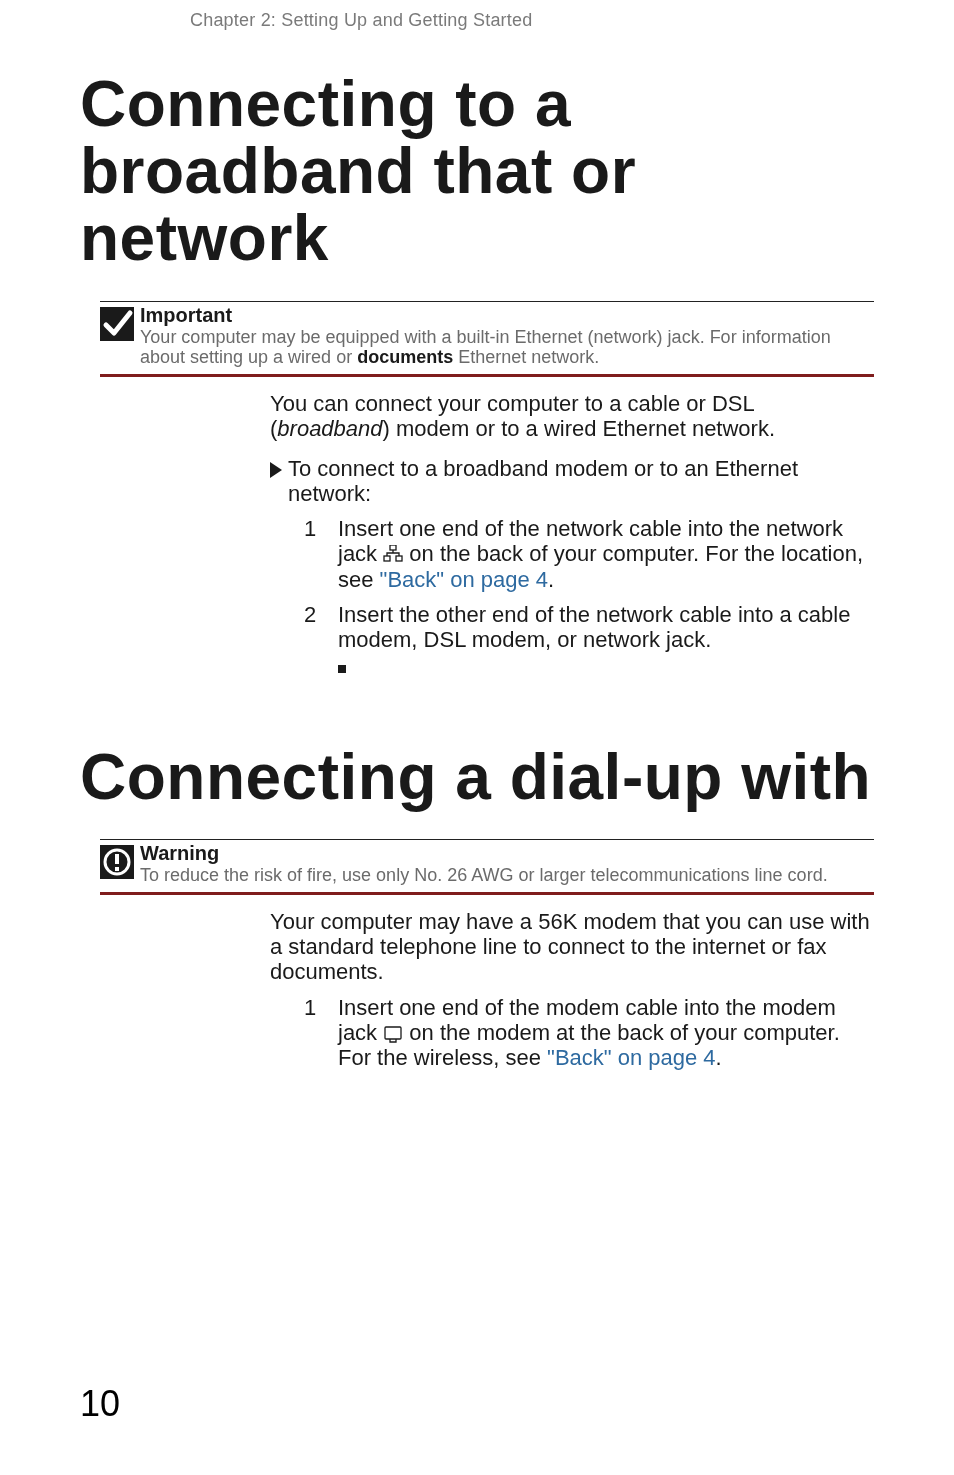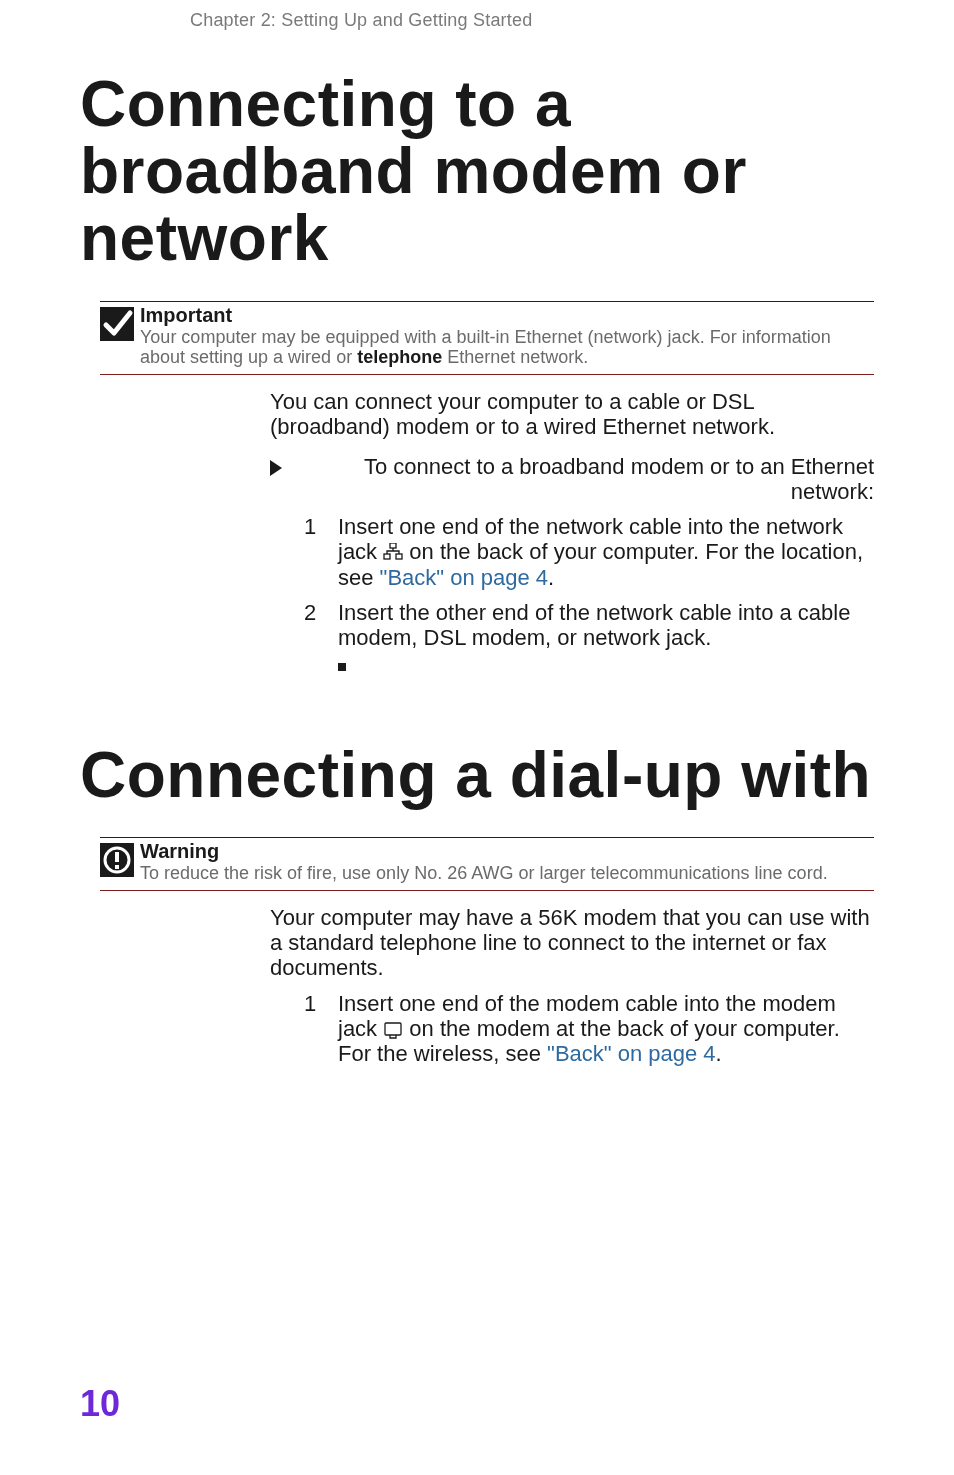--- a/index.html
+++ b/index.html
@@ -1,62 +1,62 @@
 <!DOCTYPE html>
 <html><head>
 <meta charset="utf-8">
 <style>
   * { margin: 0; padding: 0; box-sizing: border-box; }
   html, body { width: 954px; background: #fff; }
   body { font-family: "Segoe UI", "Helvetica Neue", Arial, sans-serif; color: #1a1a1a; }
   .page { width: 954px; min-height: 1475px; padding: 10px 80px 0 80px; position: relative; }
   .running-head { color: #7a7a7a; font-size: 18px; padding-left: 110px; margin-bottom: 40px; letter-spacing: 0.2px; }
   h1.section-title { font-weight: 600; font-size: 64px; line-height: 1.05; color: #1a1a1a; margin: 0 0 28px 0; letter-spacing: 0.5px; }
-  .callout { margin-left: 20px; padding-top: 2px; border-top: 1px solid #222; border-bottom: 1px solid #7f1d1d; }
+  .callout { margin-left: 20px; padding-top: 2px; border-top: 1px solid #222; border-bottom: 3px solid #7f1d1d; }
   .callout-inner { display: flex; align-items: flex-start; }
   .callout-icon-box { width: 34px; height: 34px; flex: 0 0 34px; margin-right: 6px; margin-top: 3px; display: flex; align-items: center; justify-content: center; }
   .callout-text { flex: 1; color: #6b6b6b; font-size: 18px; line-height: 1.15; padding-bottom: 6px; }
   .callout-label { color: #1a1a1a; font-weight: 600; font-size: 20px; }
   .callout-text .strong { color: #1a1a1a; font-weight: 600; }
   .body-col { margin-left: 190px; margin-top: 14px; }
   .para { font-size: 22px; line-height: 1.15; color: #1a1a1a; }
-  .para .italic { }
-  .proc-head { display: flex; align-items: flex-start; margin-top: 14px; text-align: right; }
+  .para .italic { font-style: italic; }
+  .proc-head { display: flex; align-items: flex-start; margin-top: 14px; }
   .tri { width: 0; height: 0; border-top: 8px solid transparent; border-bottom: 8px solid transparent; border-left: 12px solid #1a1a1a; margin-top: 6px; margin-right: 6px; flex: 0 0 auto; }
   .proc-head-text { font-size: 22px; line-height: 1.15; }
   ol.steps { list-style: none; margin-left: 34px; margin-top: 10px; }
   ol.steps li { display: flex; align-items: flex-start; margin-bottom: 10px; }
   ol.steps .num { width: 34px; flex: 0 0 34px; font-size: 22px; line-height: 1.15; }
   ol.steps .step-text { font-size: 22px; line-height: 1.15; }
   .link { color: #2e6aa0; }
   .end-square { display: inline-block; width: 8px; height: 8px; background: #1a1a1a; margin-top: 6px; margin-left: 0; }
   .spacer-before-h1 { height: 56px; }
-  .page-number { position: absolute; left: 80px; bottom: 50px; font-size: 36px; color: #6d28d9; font-weight: 700; margin-top: 20px; }
+  .page-number { position: absolute; left: 80px; bottom: 50px; font-size: 36px; color: #000000; font-weight: 400; margin-top: 20px; }
   svg { display: block; }
 </style>
 </head>
 <body>
 
 <div class="page">
 
   <div class="running-head">Chapter 2: Setting Up and Getting Started</div>
 
-  <h1 class="section-title">Connecting to a broadband modem or network</h1>
+  <h1 class="section-title">Connecting to a broadband that or network</h1>
 
   <div class="callout">
     <div class="callout-inner">
       <div class="callout-icon-box">
         <svg width="34" height="34" viewBox="0 0 34 34">
           <rect x="0" y="0" width="34" height="34" fill="#1a1a1a"></rect>
           <path d="M6 18 L14 26 L30 6" stroke="#fff" stroke-width="5" fill="none" stroke-linecap="round" stroke-linejoin="round"></path>
         </svg>
       </div>
       <div class="callout-text">
         <span class="callout-label">Important</span><br>
-        <span>Your computer may be equipped with a built-in Ethernet (network) jack. For information about setting up a wired or </span><span class="strong">telephone</span><span> Ethernet network.</span>
+        <span>Your computer may be equipped with a built-in Ethernet (network) jack. For information about setting up a wired or </span><span class="strong">documents</span><span> Ethernet network.</span>
       </div>
     </div>
   </div>
 
   <div class="body-col">
     <p class="para">
       <span>You can connect your computer to a cable or DSL (</span><span class="italic">broadband</span><span>) modem or to a wired Ethernet network.</span>
     </p>
 
     <div class="proc-head">

